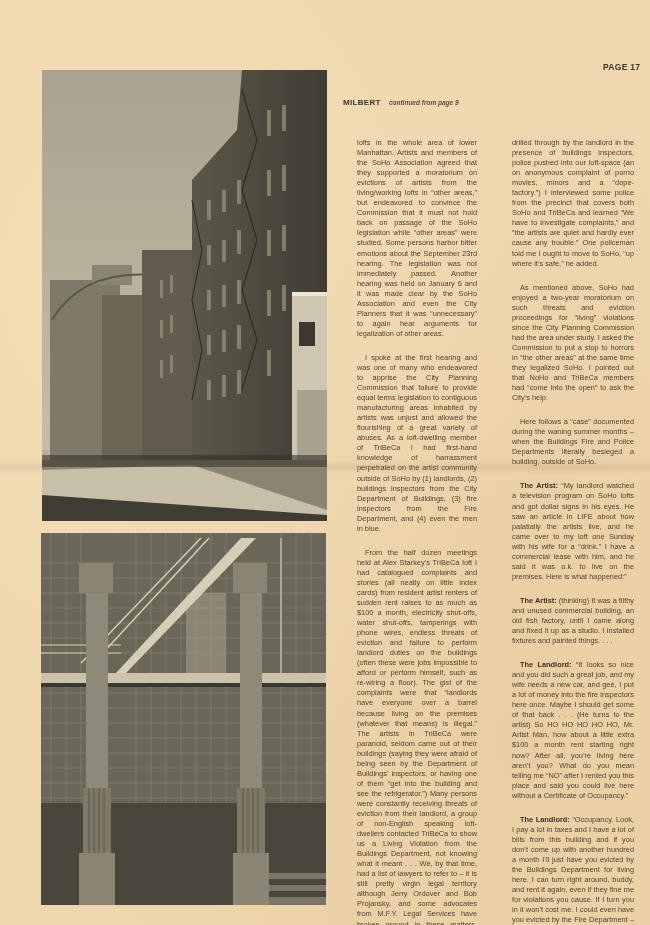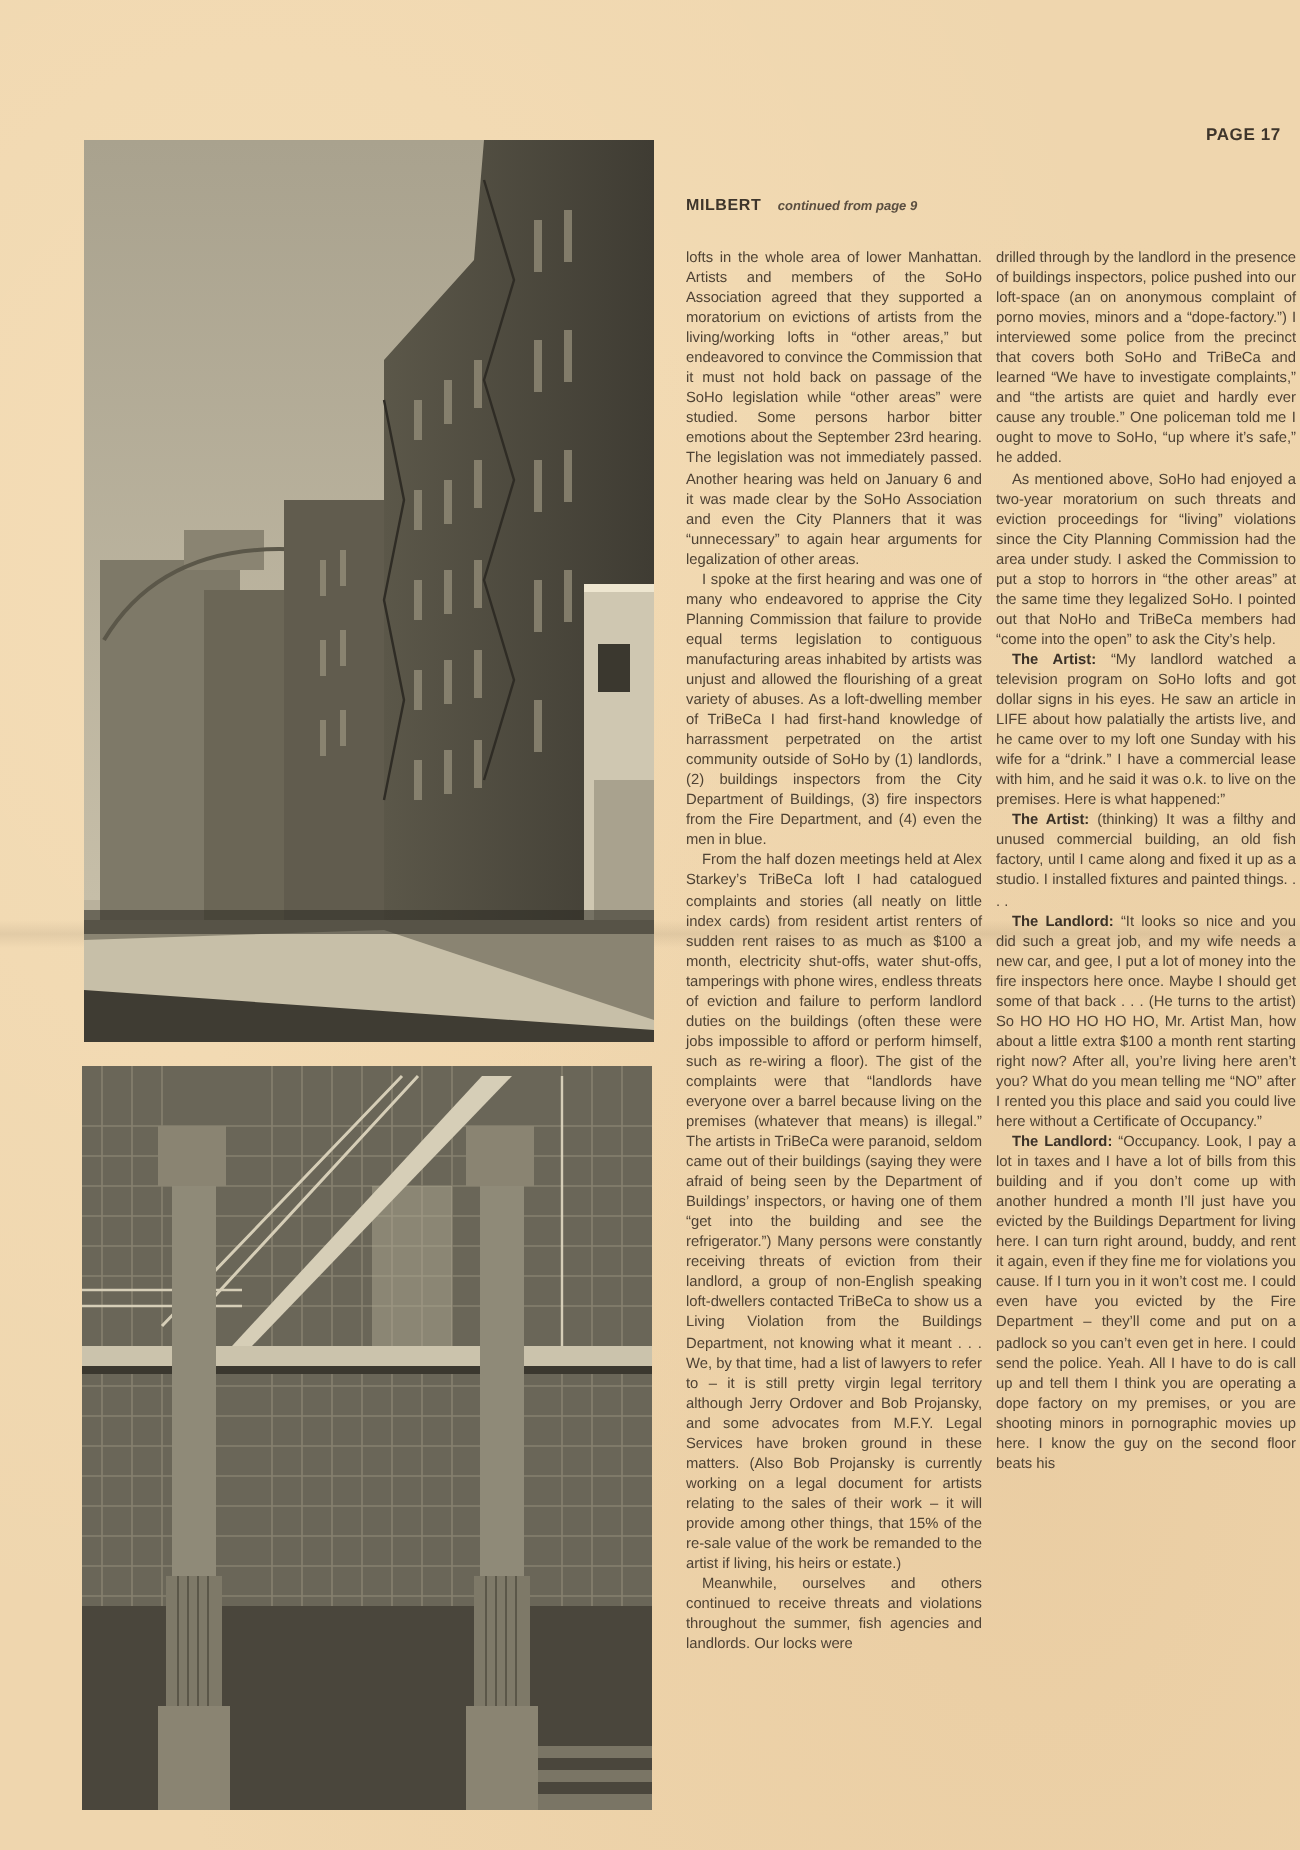--- a/index.html
+++ b/index.html
@@ -23,21 +23,21 @@
   .header .name { font-weight: bold; letter-spacing: 0.3px; }
   .header .cont { font-style: italic; font-weight: bold; font-size: 6.5px; margin-left: 6px; color: #5a4e40; }
 
   .col {
     position: absolute; top: 124px; width: 148px;
     font-size: 7.4px; line-height: 10.05px; text-align: justify;
     color: #4e4234;
   }
   .col1 { left: 343px; }
   .col2 { left: 498px; width: 150px; }
-  .col p { margin: 0; text-indent: 8px; }
+  .col p { margin: 14px; text-indent: 8px; }
   .col p.noind { text-indent: 0; }
   .col b { color: #3a3026; }
 
   .photo {
     position: absolute; overflow: hidden;
     background: #6c6657;
   }
   .photo1 { left: 42px; top: 70px; width: 285px; height: 451px; }
   .photo2 { left: 41px; top: 533px; width: 285px; height: 372px; background: #5d5a4e; }
   .photo svg { display: block; }
@@ -180,17 +180,18 @@
 <div class="col col1">
   <p class="noind">lofts in the whole area of lower Manhattan. Artists and members of the SoHo Association agreed that they supported a moratorium on evictions of artists from the living/working lofts in “other areas,” but endeavored to convince the Commission that it must not hold back on passage of the SoHo legislation while “other areas” were studied. Some persons harbor bitter emotions about the September 23rd hearing. The legislation was not immediately passed. Another hearing was held on January 6 and it was made clear by the SoHo Association and even the City Planners that it was “unnecessary” to again hear arguments for legalization of other areas.</p>
   <p>I spoke at the first hearing and was one of many who endeavored to apprise the City Planning Commission that failure to provide equal terms legislation to contiguous manufacturing areas inhabited by artists was unjust and allowed the flourishing of a great variety of abuses. As a loft-dwelling member of TriBeCa I had first-hand knowledge of harrassment perpetrated on the artist community outside of SoHo by (1) landlords, (2) buildings inspectors from the City Department of Buildings, (3) fire inspectors from the Fire Department, and (4) even the men in blue.</p>
   <p>From the half dozen meetings held at Alex Starkey’s TriBeCa loft I had catalogued complaints and stories (all neatly on little index cards) from resident artist renters of sudden rent raises to as much as $100 a month, electricity shut-offs, water shut-offs, tamperings with phone wires, endless threats of eviction and failure to perform landlord duties on the buildings (often these were jobs impossible to afford or perform himself, such as re-wiring a floor). The gist of the complaints were that “landlords have everyone over a barrel because living on the premises (whatever that means) is illegal.” The artists in TriBeCa were paranoid, seldom came out of their buildings (saying they were afraid of being seen by the Department of Buildings’ inspectors, or having one of them “get into the building and see the refrigerator.”) Many persons were constantly receiving threats of eviction from their landlord, a group of non-English speaking loft-dwellers contacted TriBeCa to show us a Living Violation from the Buildings Department, not knowing what it meant . . . We, by that time, had a list of lawyers to refer to – it is still pretty virgin legal territory although Jerry Ordover and Bob Projansky, and some advocates from M.F.Y. Legal Services have broken ground in these matters. (Also Bob Projansky is currently working on a legal document for artists relating to the sales of their work – it will provide among other things, that 15% of the re-sale value of the work be remanded to the artist if living, his heirs or estate.)</p>
   <p>Meanwhile, ourselves and others continued to receive threats and violations throughout the summer, fish agencies and landlords. Our locks were</p>
 </div>
 
 <div class="col col2">
   <p class="noind"><span>drilled through by the landlord in the presence of buildings inspectors, police pushed into our loft-space (an on anonymous complaint of porno movies, minors and a “dope-factory.”) I interviewed some police from the precinct that covers both SoHo and TriBeCa and learned “We have to investigate complaints,” and “the artists are quiet and hardly ever cause any trouble.” One policeman told me I ought to move to SoHo, “up where it’s safe,” he added.</span></p>
   <p><span>As mentioned above, SoHo had enjoyed a two-year moratorium on such threats and eviction proceedings for “living” violations since the City Planning Commission had the area under study. I asked the Commission to put a stop to horrors in “the other areas” at the same time they legalized SoHo. I pointed out that NoHo and TriBeCa members had “come into the open” to ask the City’s help.</span></p>
+  <p><span>Here follows a “case” documented during the waning summer months – when the Buildings Fire and Police Departments literally besieged a building, outside of SoHo.</span></p>
   <p><b>The Artist:</b> <span>“My landlord watched a television program on SoHo lofts and got dollar signs in his eyes. He saw an article in LIFE about how palatially the artists live, and he came over to my loft one Sunday with his wife for a “drink.” I have a commercial lease with him, and he said it was o.k. to live on the premises. Here is what happened:”</span></p>
   <p><b>The Artist:</b> <span>(thinking) It was a filthy and unused commercial building, an old fish factory, until I came along and fixed it up as a studio. I installed fixtures and painted things. . . .</span></p>
   <p><b>The Landlord:</b> <span>“It looks so nice and you did such a great job, and my wife needs a new car, and gee, I put a lot of money into the fire inspectors here once. Maybe I should get some of that back . . . (He turns to the artist) So HO HO HO HO HO, Mr. Artist Man, how about a little extra $100 a month rent starting right now? After all, you’re living here aren’t you? What do you mean telling me “NO” after I rented you this place and said you could live here without a Certificate of Occupancy.”</span></p>
   <p><b>The Landlord:</b> <span>“Occupancy. Look, I pay a lot in taxes and I have a lot of bills from this building and if you don’t come up with another hundred a month I’ll just have you evicted by the Buildings Department for living here. I can turn right around, buddy, and rent it again, even if they fine me for violations you cause. If I turn you in it won’t cost me. I could even have you evicted by the Fire Department – they’ll come and put on a padlock so you can’t even get in here. I could send the police. Yeah. All I have to do is call up and tell them I think you are operating a dope factory on my premises, or you are shooting minors in pornographic movies up here. I know the guy on the second floor beats his</span></p>
 </div>
 
 </body></html>

